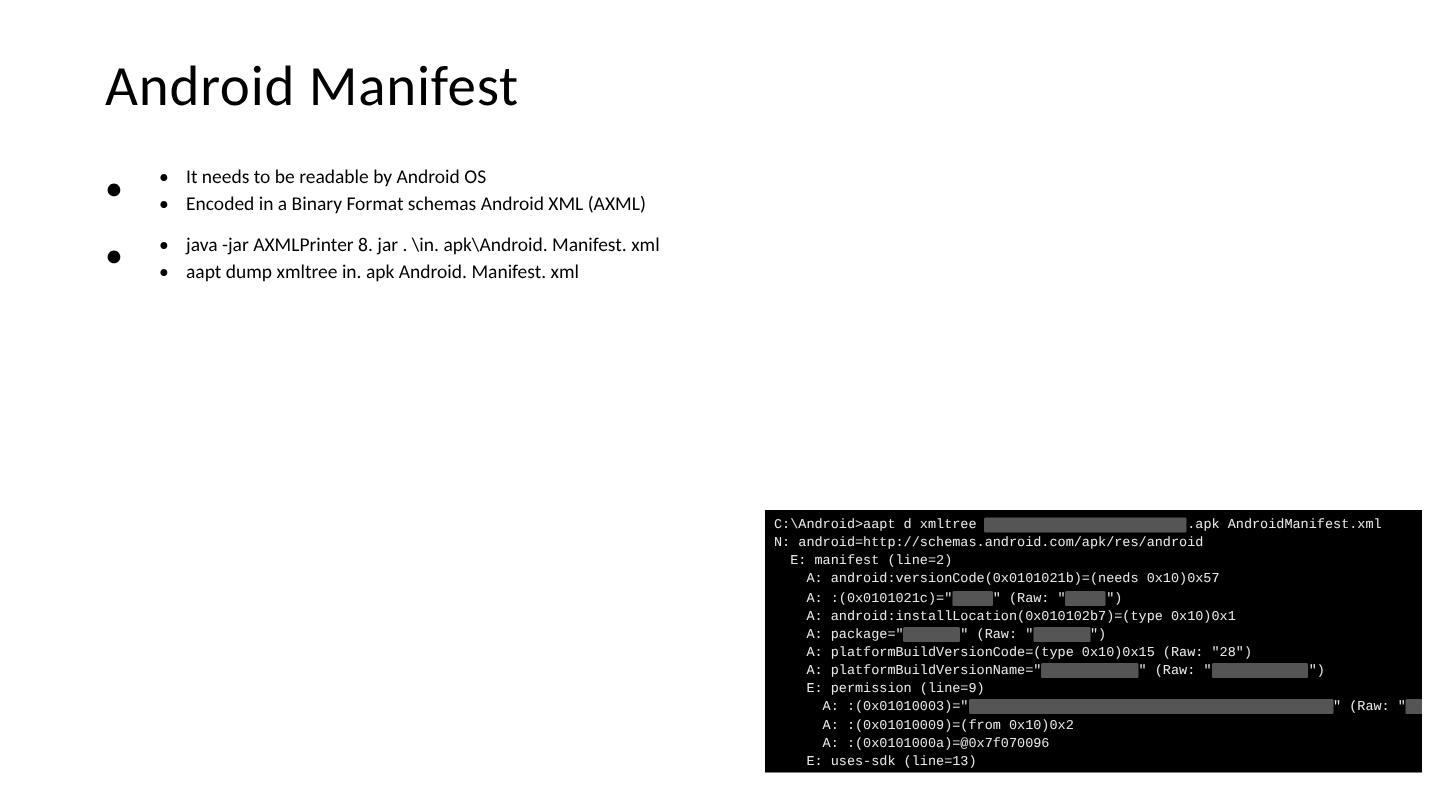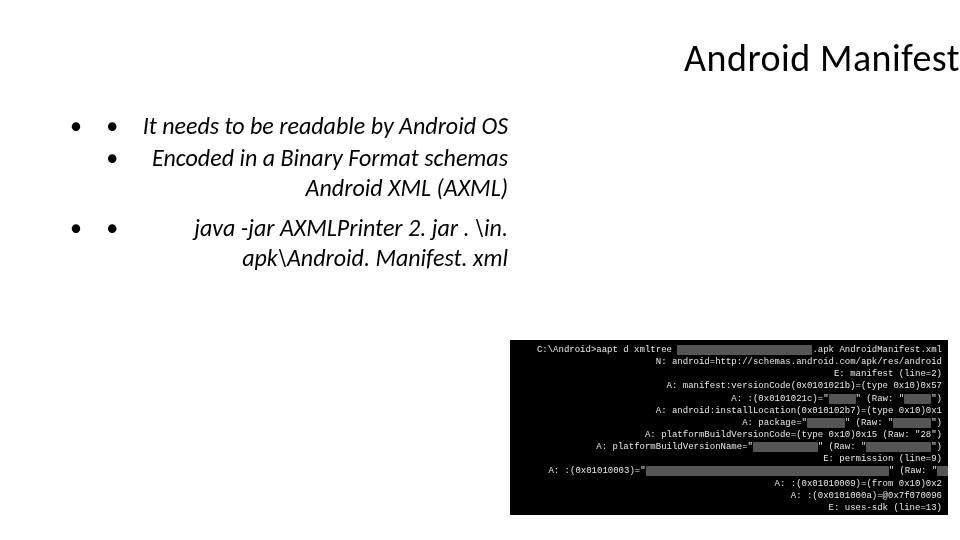--- a/index.html
+++ b/index.html
@@ -1,23 +1,23 @@
 <!DOCTYPE html>
 <html><head>
 <meta charset="utf-8">
 <style>
-  * { margin: 0; padding: 0; box-sizing: border-box; text-align: right; }
+  * { margin: 0; padding: 0; box-sizing: border-box; }
   html, body { width: 960px; height: 540px; background: #fff; font-family: "Segoe UI", Calibri, Arial, sans-serif; color: #000; }
   .slide { position: relative; width: 960px; height: 540px; padding: 35px 0 0 70px; }
   .title { font-size: 38px; font-weight: 400; letter-spacing: 0.5px; margin-bottom: 30px; }
   ul { list-style: none; }
   .lvl1 > li { font-size: 24px; line-height: 1.25; margin-bottom: 6px; padding-left: 18px; position: relative; max-width: 500px; }
   .lvl1 > li::before { content: "•"; position: absolute; left: 0; top: 0; }
   .lvl2 { margin: 4px 0 10px 0; }
-  .lvl2 > li { font-size: 24px; line-height: 1.25; margin-bottom: 2px; padding-left: 36px; position: relative; max-width: 420px; font-style: italic; }
+  .lvl2 > li { font-size: 13px; line-height: 1.25; margin-bottom: 2px; padding-left: 36px; position: relative; max-width: 420px; }
   .lvl2 > li::before { content: "•"; position: absolute; left: 18px; top: 0; }
   .terminal {
     position: absolute; right: 12px; top: 340px; width: 438px; height: 175px;
     background: #000; color: #e8e8e8;
     font-family: "Consolas", "Courier New", monospace;
     font-size: 9px; line-height: 1.35; padding: 4px 6px;
     white-space: pre; overflow: hidden;
   }
   .redact { background: #555; color: #555; border-radius: 1px; }
 </style>
@@ -29,29 +29,30 @@
 
   <ul class="lvl1">
     <li>
       <ul class="lvl2">
         <li>It needs to be readable by Android OS</li>
         <li>Encoded in a Binary Format schemas Android XML (AXML)</li>
       </ul>
     </li>
     <li>
       <ul class="lvl2">
-        <li>java -jar AXMLPrinter 2. jar . \in. apk\Android. Manifest. xml</li>
+        <li>java -jar AXMLPrinter 8. jar . \in. apk\Android. Manifest. xml</li>
+        <li>aapt dump xmltree  in. apk Android. Manifest. xml</li>
       </ul>
     </li>
   </ul>
 
   <div class="terminal"><span>C:\Android&gt;aapt d xmltree </span><span class="redact">                         </span><span>.apk AndroidManifest.xml</span>
 <span>N: android=http://schemas.android.com/apk/res/android</span>
 <span>  E: manifest (line=2)</span>
-<span>    A: manifest:versionCode(0x0101021b)=(type 0x10)0x57</span>
+<span>    A: android:versionCode(0x0101021b)=(needs 0x10)0x57</span>
 <span>    A: :(0x0101021c)="</span><span class="redact">     </span><span>" (Raw: "</span><span class="redact">     </span><span>")</span>
 <span>    A: android:installLocation(0x010102b7)=(type 0x10)0x1</span>
 <span>    A: package="</span><span class="redact">       </span><span>" (Raw: "</span><span class="redact">       </span><span>")</span>
 <span>    A: platformBuildVersionCode=(type 0x10)0x15 (Raw: "28")</span>
 <span>    A: platformBuildVersionName="</span><span class="redact">            </span><span>" (Raw: "</span><span class="redact">            </span><span>")</span>
 <span>    E: permission (line=9)</span>
 <span>      A: :(0x01010003)="</span><span class="redact">                                             </span><span>" (Raw: "</span><span class="redact">                </span>
 <span>      A: :(0x01010009)=(from 0x10)0x2</span>
 <span>      A: :(0x0101000a)=@0x7f070096</span>
 <span>    E: uses-sdk (line=13)</span>

